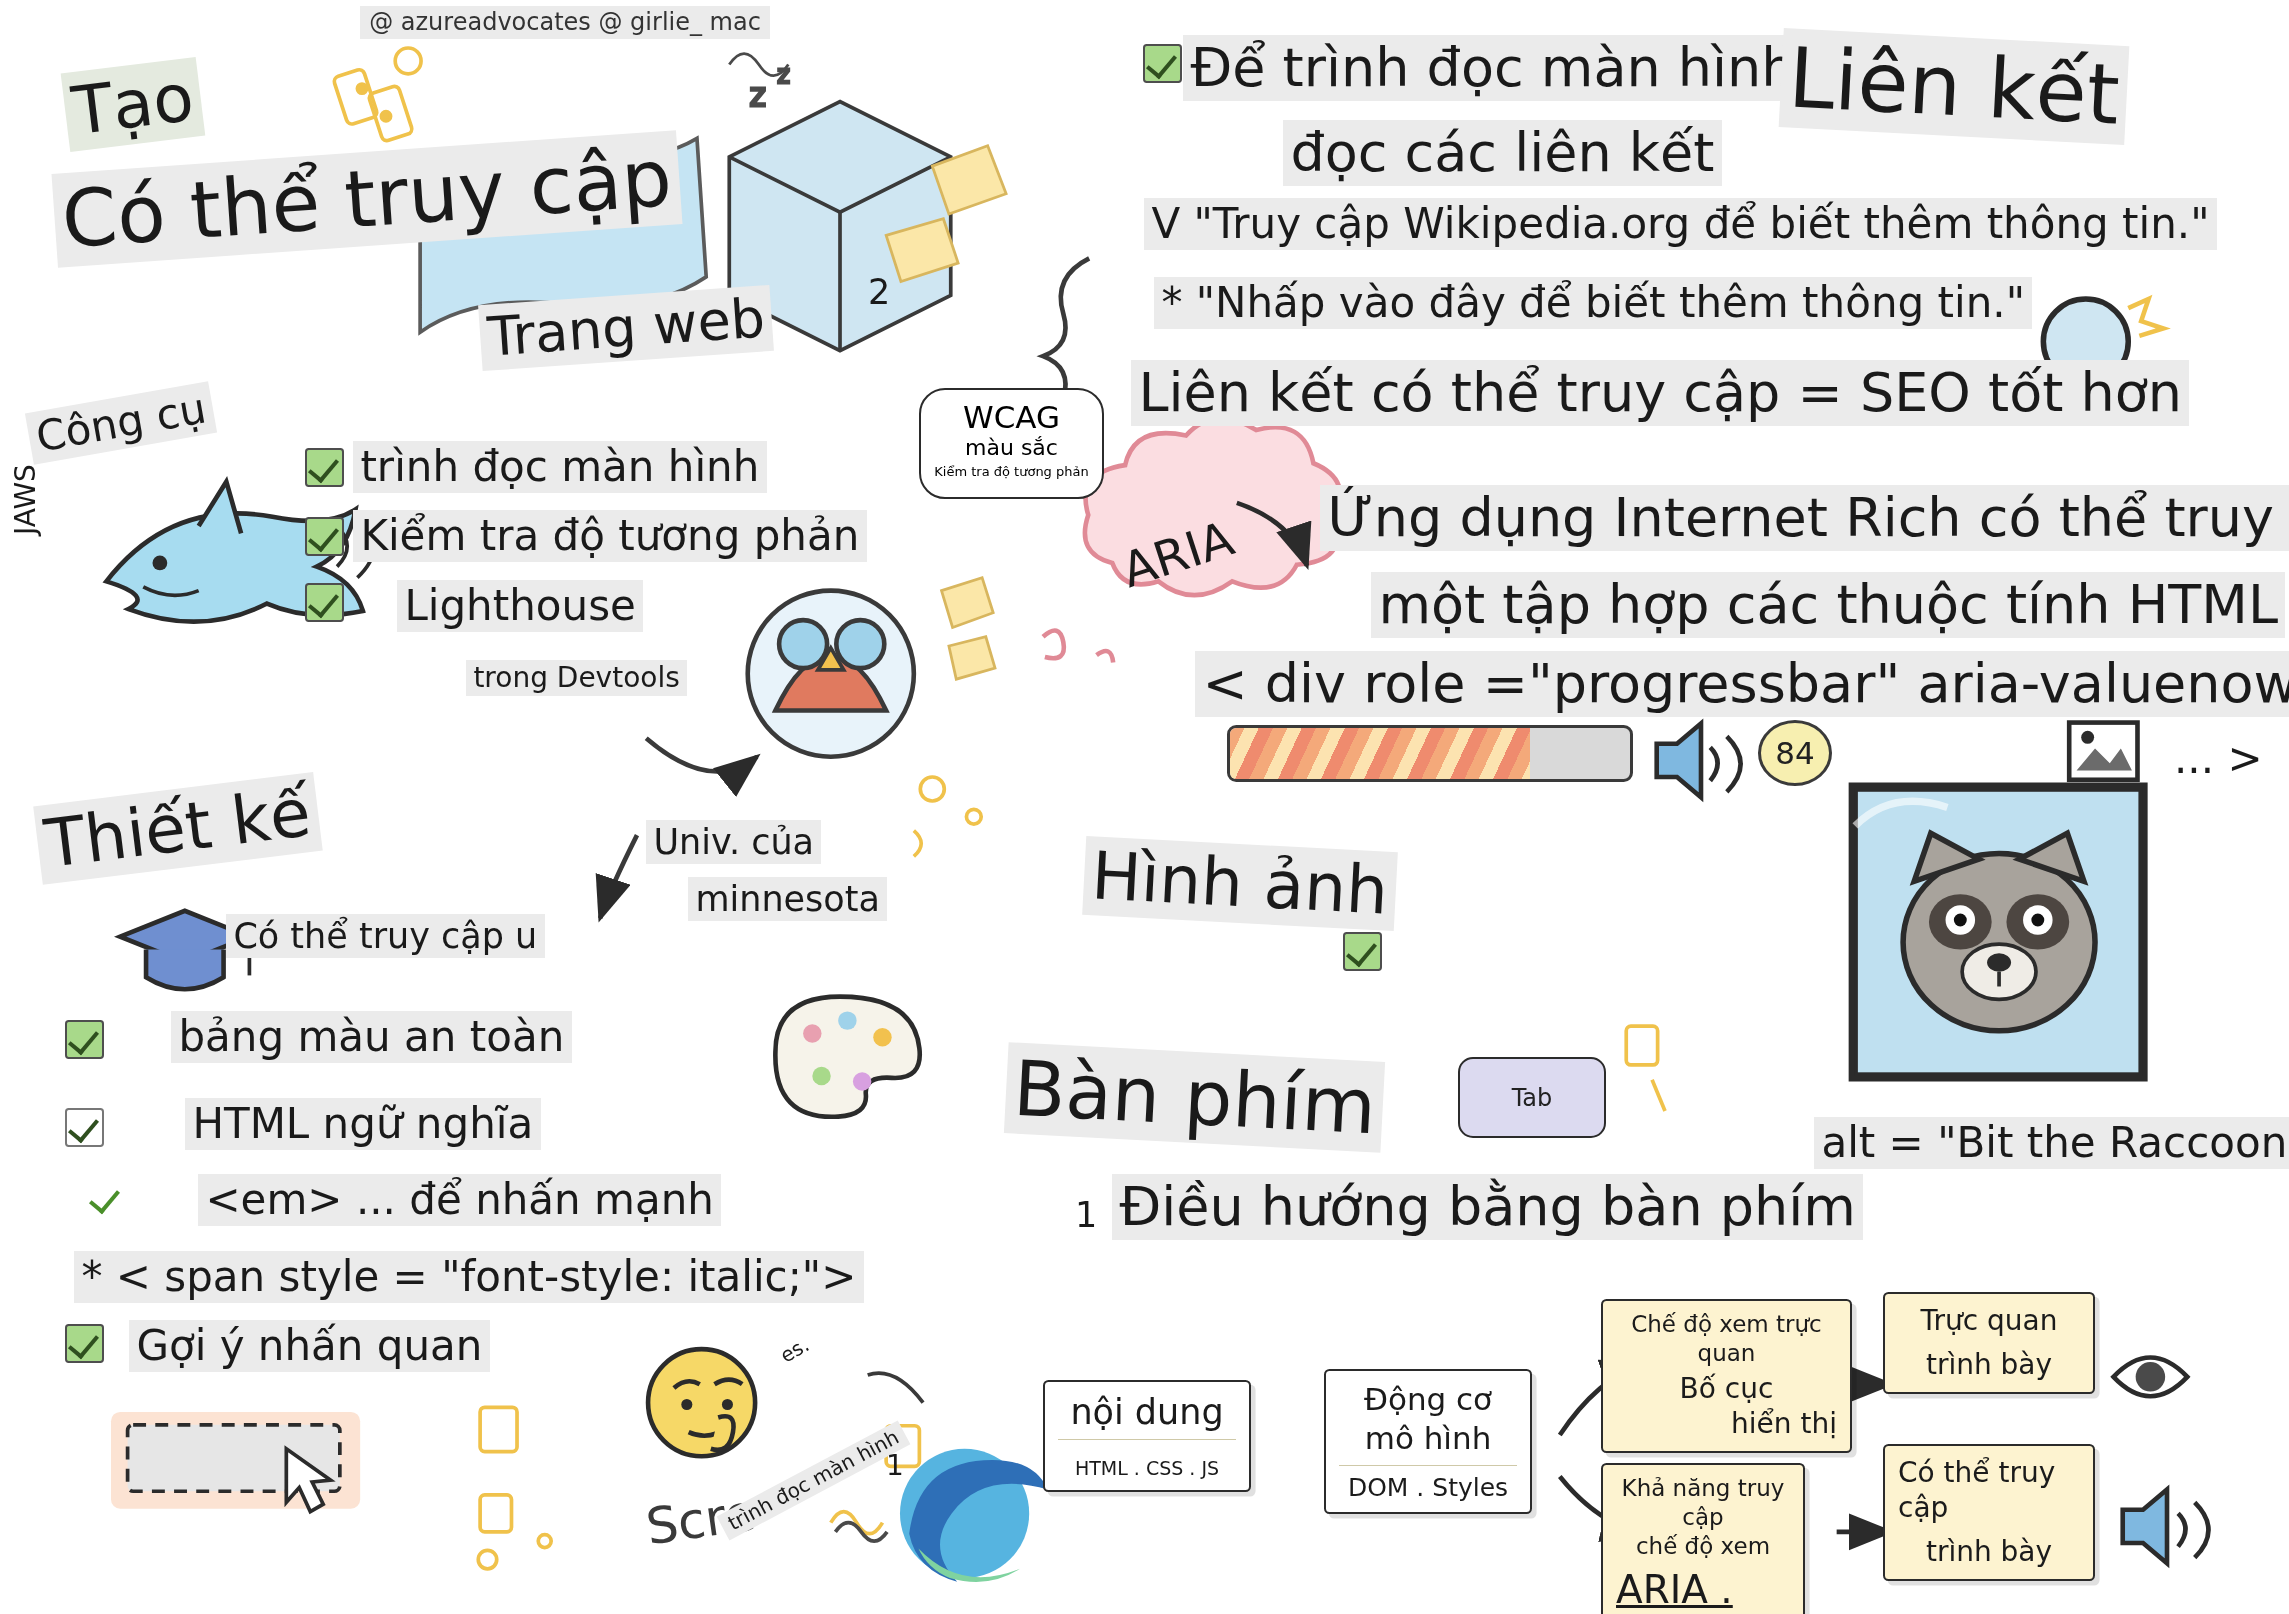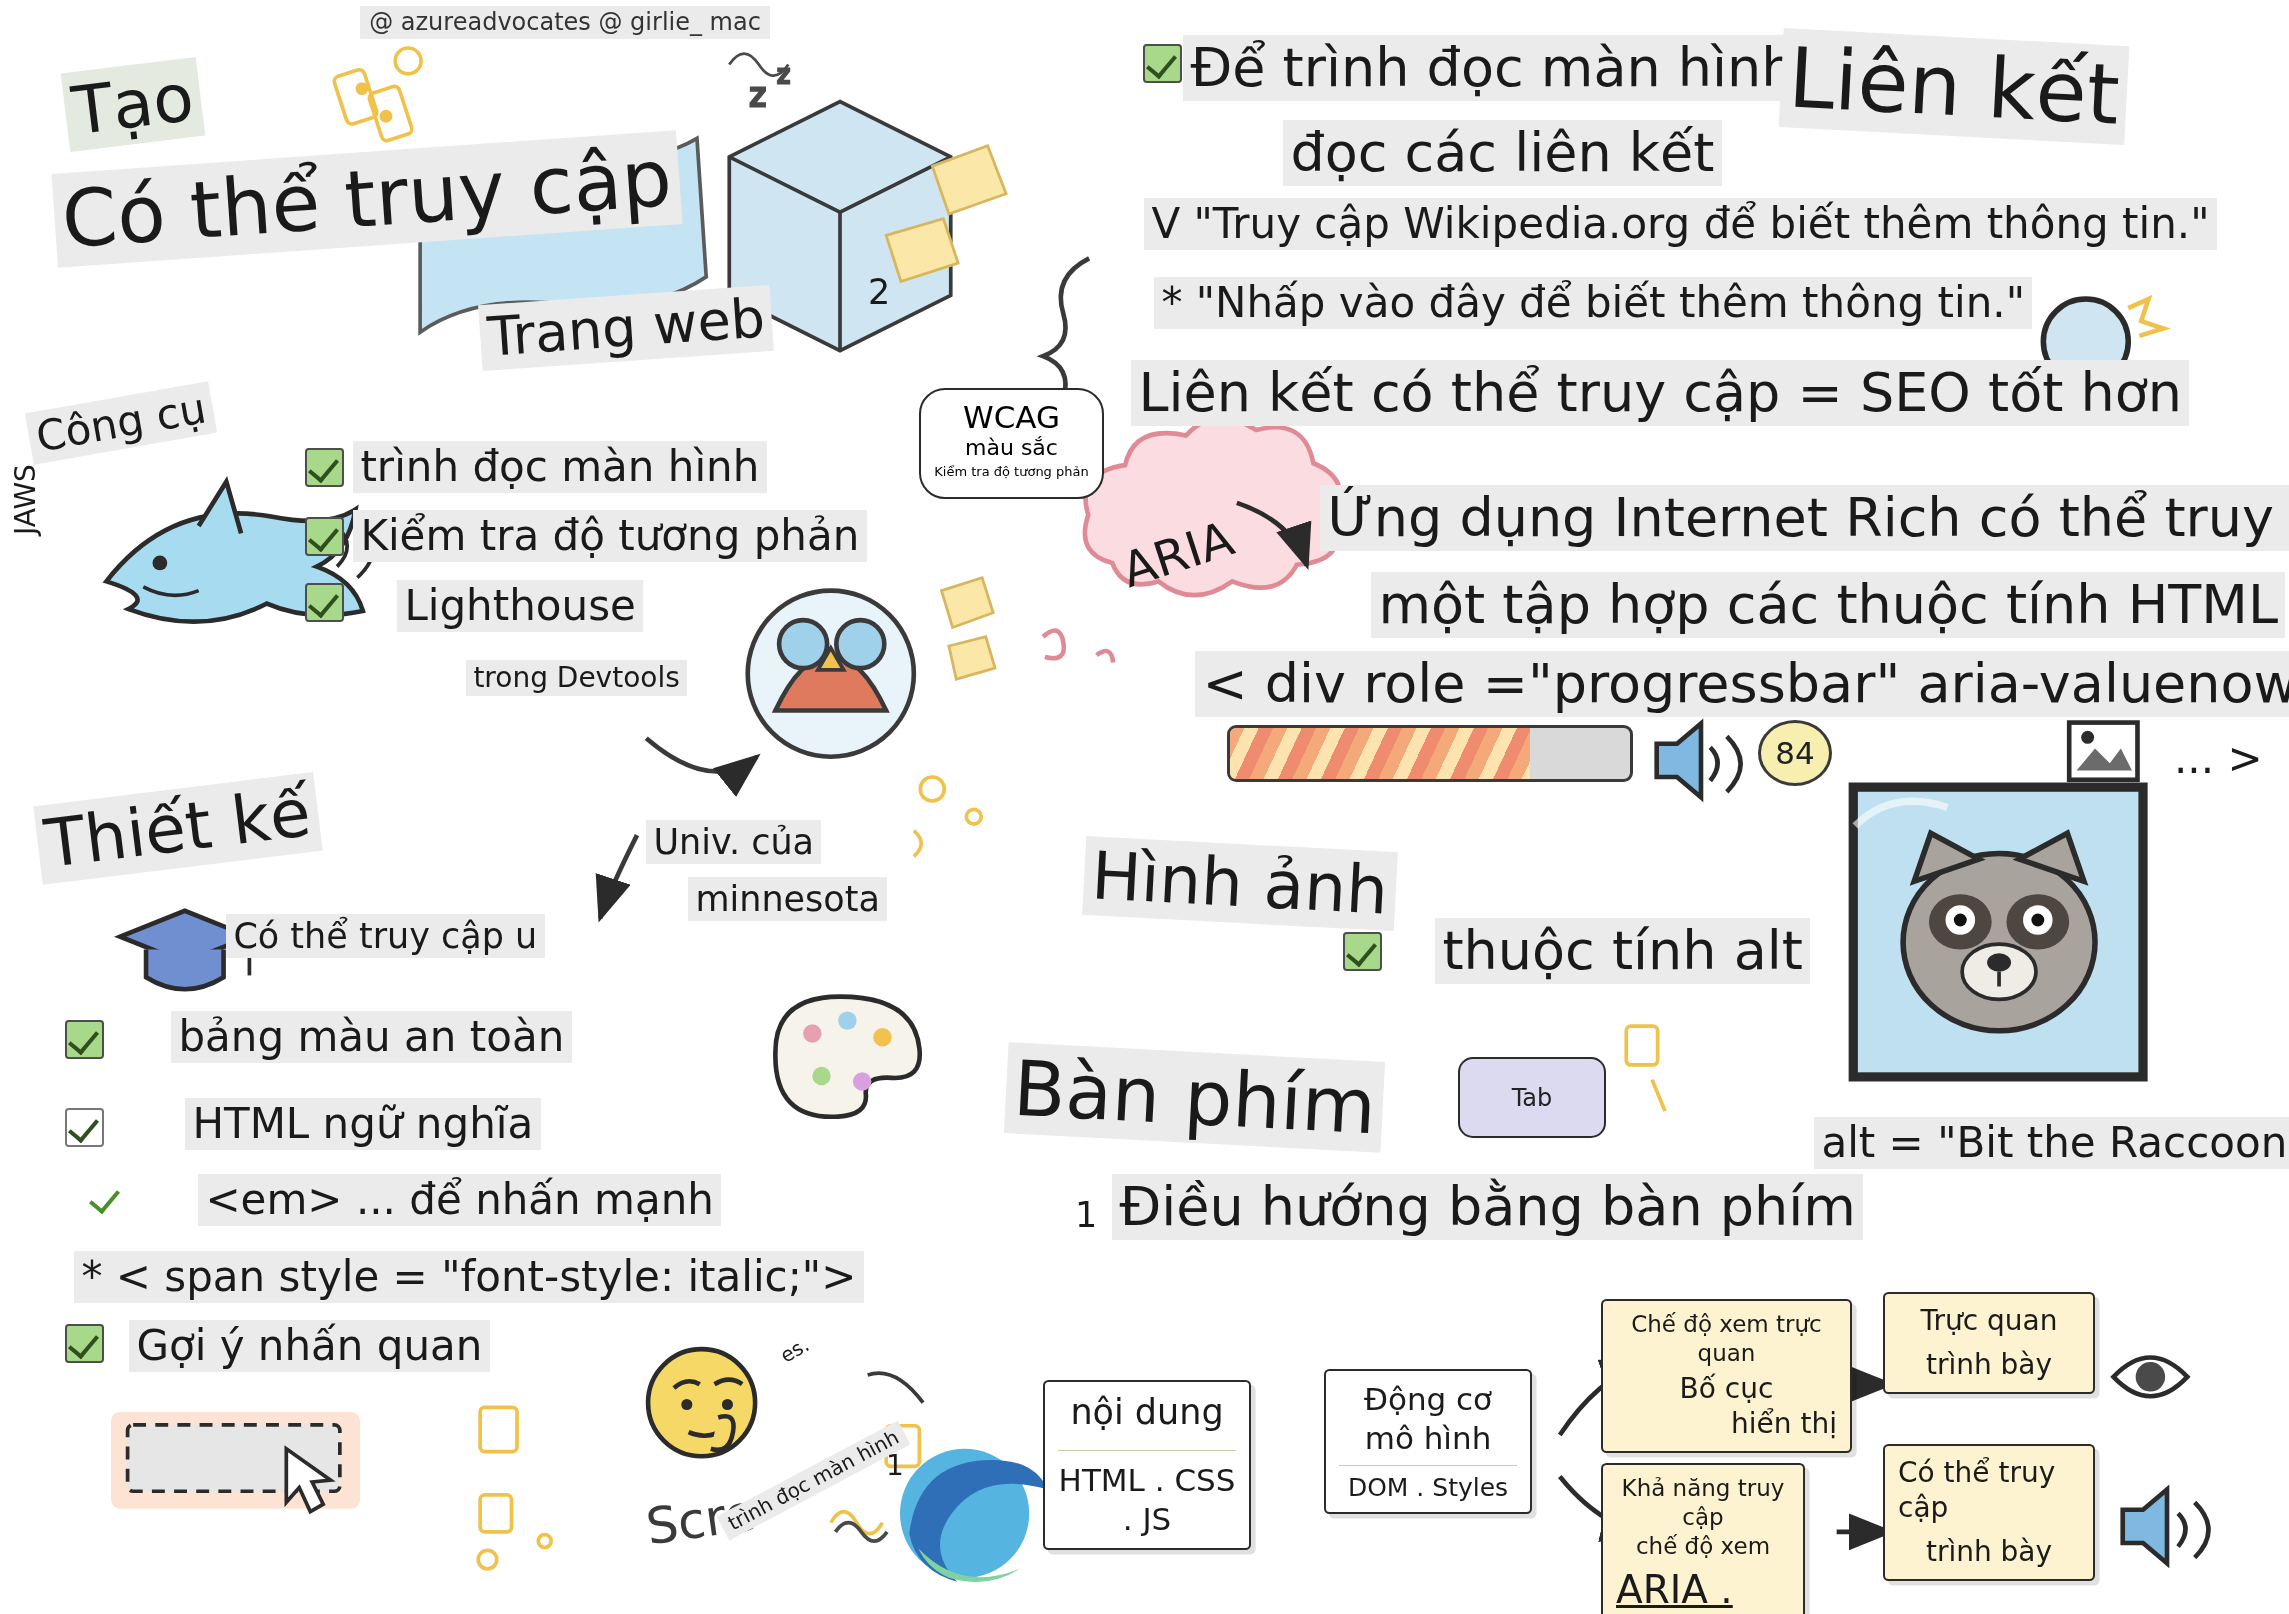--- a/index.html
+++ b/index.html
@@ -387,36 +387,35 @@
   <div class="hl t-big" style="left:1195px; top:651px;">&lt; div role ="progressbar" aria-valuenow ="75</div>
   <div class="plain t-mid" style="left:2174px; top:734px;">... &gt;</div>
 
   <div class="pbar" style="left:1227px; top:725px; width:406px; height:57px;">
     <div class="fill" style="width:75%;"></div>
   </div>
   <div class="badge75" style="left:1758px; top:720px; width:74px; height:66px;">84</div>
 
   <div class="hl t-huge rot-4" style="left:1084px; top:844px;">Hình ảnh</div>
   <div class="cb" style="left:1343px; top:932px;"></div>
-  <div class="hl t-big" style="left:1435px; top:918px;">thuộc tính alt</div>
   <div class="hl t-mid" style="left:1814px; top:1117px;">alt = "Bit the Raccoon"</div>
 
   <div class="hl t-huge rot-4" style="left:1006px; top:1052px; font-size:76px;">Bàn phím</div>
   <div class="kbd" style="left:1458px; top:1057px; width:148px; height:81px;">Tab</div>
   <div class="plain t-sm" style="left:1075px; top:1195px;">1</div>
   <div class="hl t-big" style="left:1112px; top:1174px;">Điều hướng bằng bàn phím</div>
 
   <div class="plain t-big" style="left:646px; top:1491px; transform:rotate(-8deg); font-size:50px; color:#3a3a3a;">Scre</div>
   <div class="hl t-tiny" style="left:711px; top:1467px; transform:rotate(-28deg); background:#ebebeb;">trình đọc màn hình</div>
   <div class="plain t-tiny" style="left:780px; top:1338px; transform:rotate(-30deg);">es.</div>
   <div class="plain t-xs" style="left:886px; top:1449px;">1</div>
 
   <div class="flowbox white" style="left:1043px; top:1380px; width:208px;">
     <div style="font-size:35px;">nội dung</div>
-    <div style="font-size:31px; margin-top:15px; border-top:1.8px solid #cfc9a8; padding-top:10px;">HTML . CSS . JS</div>
+    <div style="font-size:19px; margin-top:4px; border-top:1.8px solid #cfc9a8; padding-top:17px;">HTML . CSS . JS</div>
   </div>
 
   <div class="flowbox" style="left:1324px; top:1369px; width:208px; background:#ffffff;">
     <div style="font-size:31px;">Động cơ</div>
     <div style="font-size:31px;">mô hình</div>
     <div style="font-size:25px; margin-top:7.4px; border-top:1.8px solid #cfc9a8; padding-top:5.5px;">DOM . Styles</div>
   </div>
 
   <div class="flowbox" style="left:1601px; top:1299px; width:251px;">
     <div style="font-size:23px;">Chế độ xem trực quan</div>

